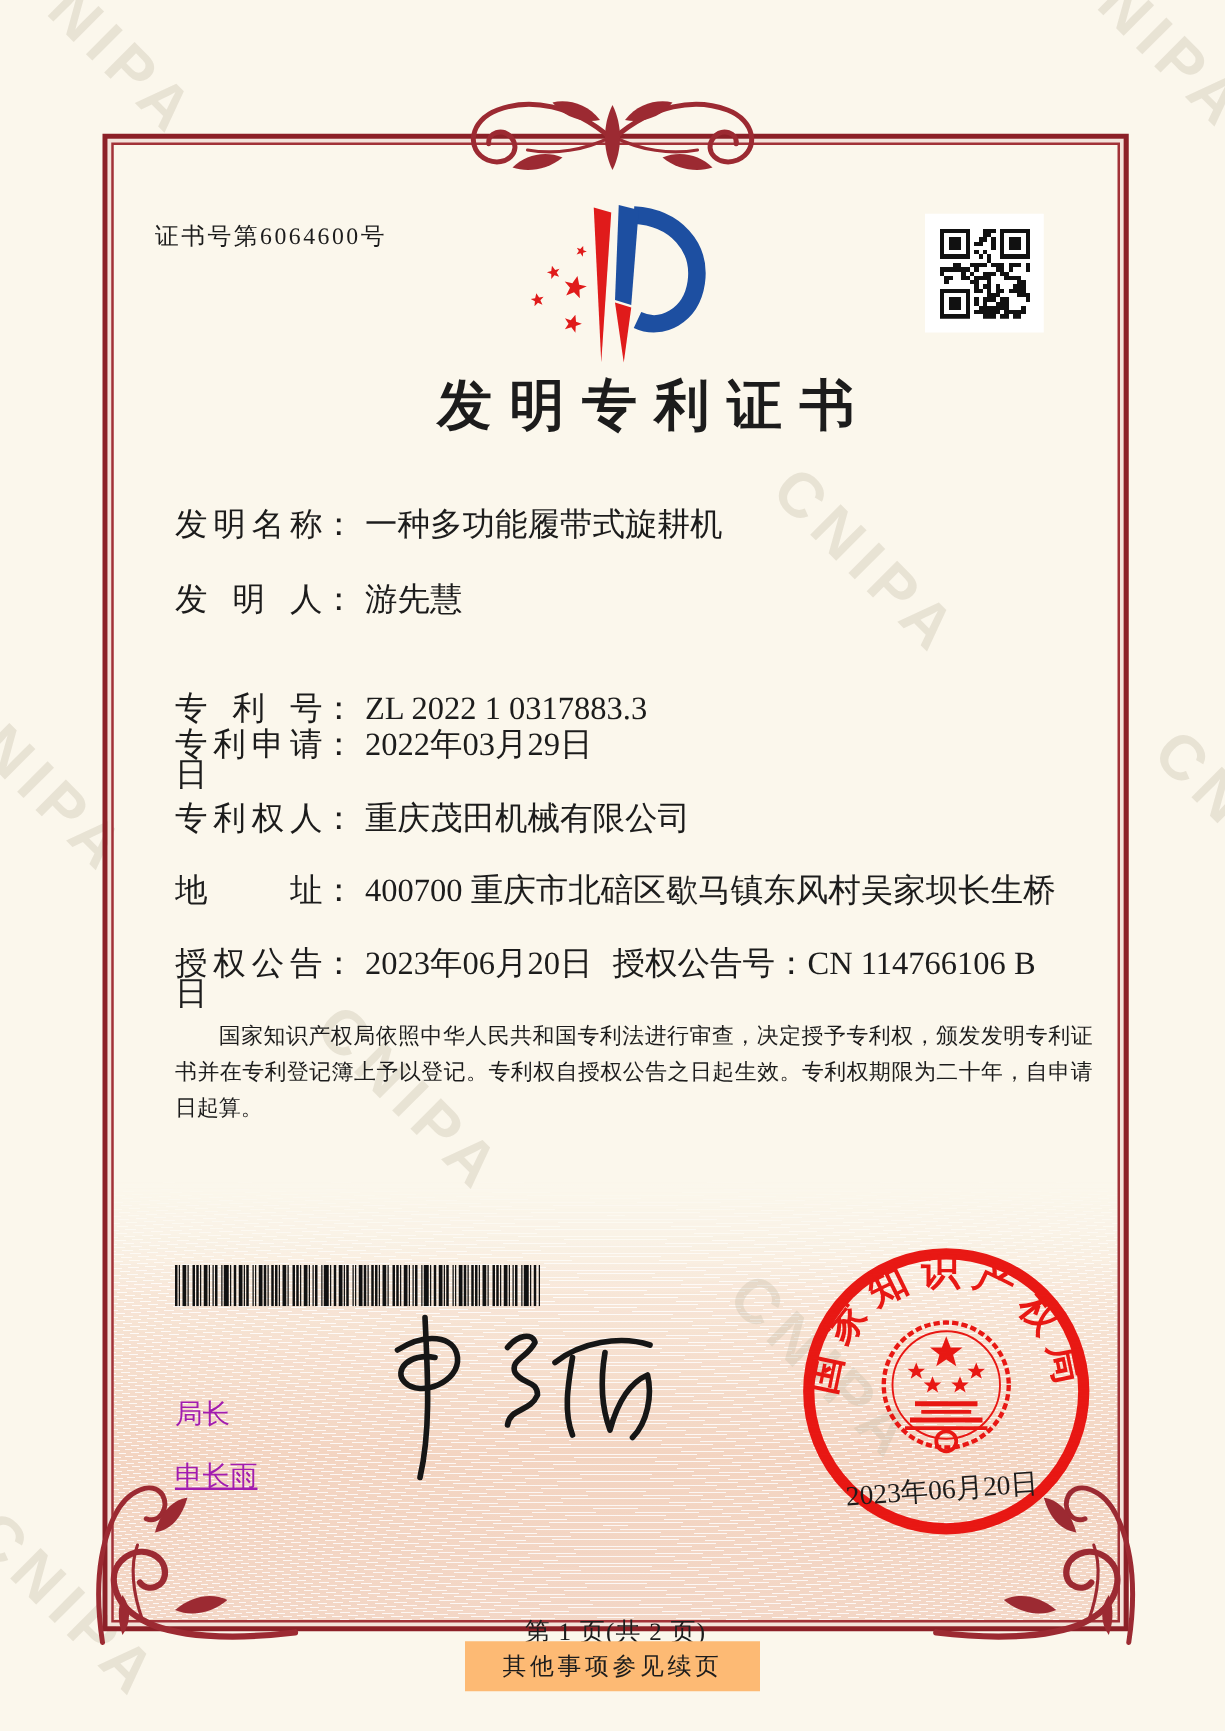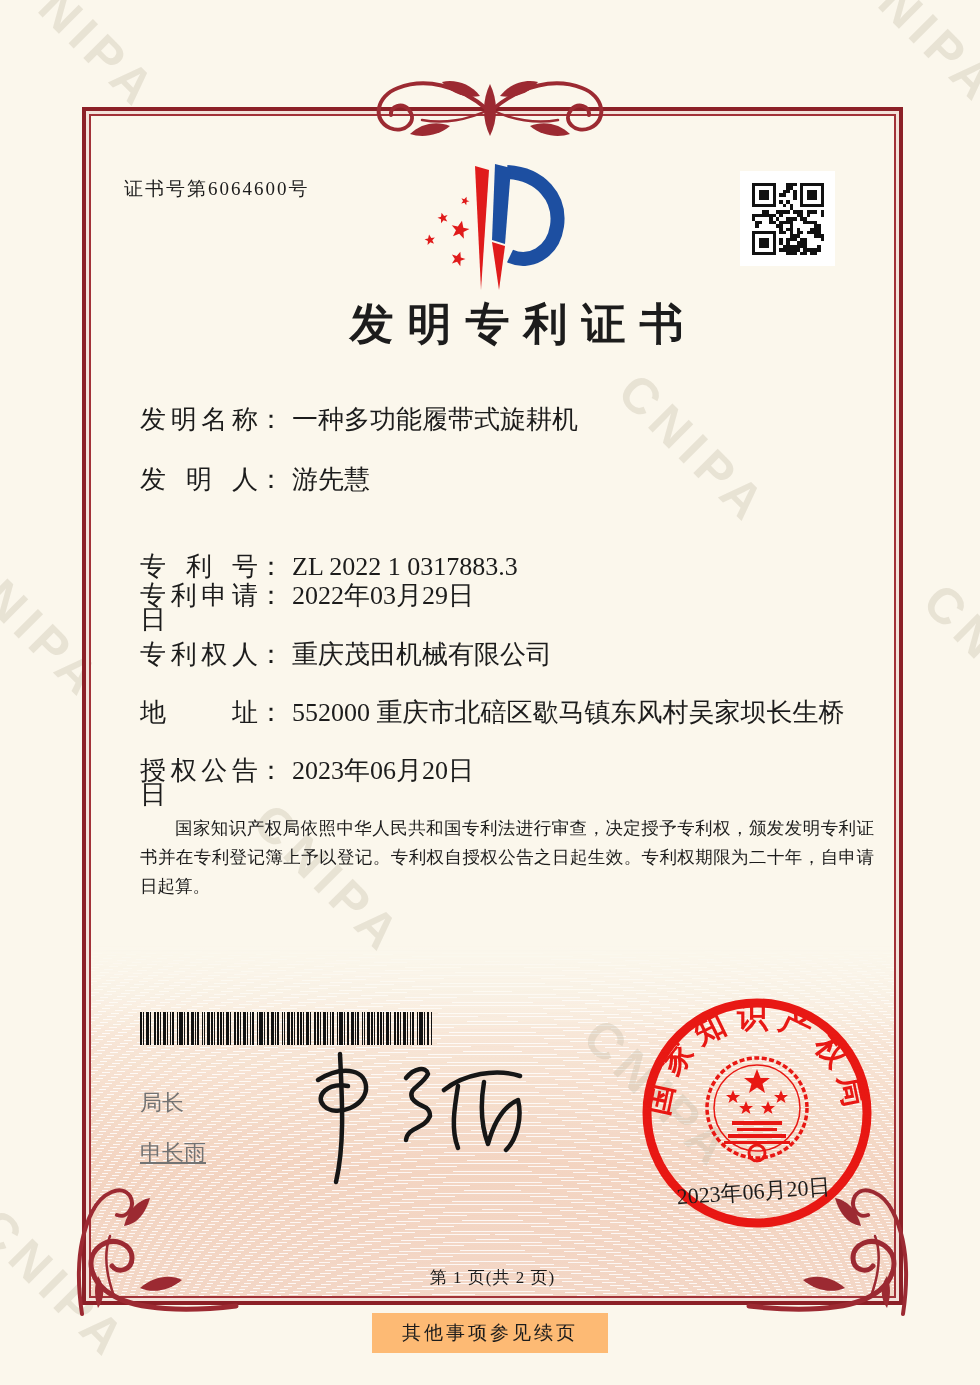--- a/index.html
+++ b/index.html
@@ -61,31 +61,31 @@
   .body-text p{
     margin:0 0 7px 0;font-size:17.5px;line-height:29px;
     text-align:justify;text-indent:2em;
   }
   
   .barcode{position:absolute;left:140px;top:1012px;width:292px;height:33px;z-index:3;}
   
   .sig-label{
     position:absolute;left:140px;z-index:3;
     font-family:"Liberation Sans","DejaVu Sans",sans-serif;
-    font-size:22px;color:#737373;
+    font-size:22px;color:#a21caf;margin-top:28px;
   }
   .sig-svg{position:absolute;left:288px;top:1038px;z-index:3;}
   
   .seal{position:absolute;left:636px;top:995px;z-index:4;}
   
   .orn{position:absolute;z-index:3;pointer-events:none;}
   
   .page-info{
-    position:absolute;left:82px;top:1266px;width:821px;z-index:3;
-    text-align:center;font-size:17px;letter-spacing:1px;
+    position:absolute;left:82px;top:1292px;width:821px;z-index:3;
+    text-align:center;font-size:20px;letter-spacing:1px;
   }
   .note-box{
     position:absolute;left:50%;top:1313px;transform:translateX(-50%);z-index:3;
     background:#fdba74;padding:7px 30px;font-size:19px;letter-spacing:3px;
     white-space:nowrap;
   }
 </style>
 </head>
 <body>
 
@@ -308,24 +308,27 @@
 <div class="field-row" style="top:525px;margin-top:30px;">
   <span class="flabel">专利号</span><span class="fcolon">：</span><span class="fvalue">ZL 2022 1 0317883.3</span>
 </div>
 <div class="field-row" style="top:584px;">
   <span class="flabel">专利申请日</span><span class="fcolon">：</span><span class="fvalue">2022年03月29日</span>
 </div>
 <div class="field-row" style="top:643px;">
   <span class="flabel">专利权人</span><span class="fcolon">：</span><span class="fvalue">重庆茂田机械有限公司</span>
 </div>
 <div class="field-row" style="top:701px;">
-  <span class="flabel">地址</span><span class="fcolon">：</span><span class="fvalue">552000 重庆市北碚区歇马镇东风村吴家坝长生桥</span>
+  <span class="flabel">地址</span><span class="fcolon">：</span><span class="fvalue">400700 重庆市北碚区歇马镇东风村吴家坝长生桥</span>
 </div>
 <div class="field-row" style="top:759px;">
   <span class="flabel">授权公告日</span><span class="fcolon">：</span><span class="fvalue">2023年06月20日</span>
+  <span class="fpair2">
+    <span>授权公告号</span><span>：</span><span>CN 114766106 B</span>
+  </span>
 </div>
 
 <div class="body-text">
   <p>国家知识产权局依照中华人民共和国专利法进行审查，决定授予专利权，颁发发明专利证书并在专利登记簿上予以登记。专利权自授权公告之日起生效。专利权期限为二十年，自申请日起算。</p>
 </div>
 
 <svg class="barcode" id="barcode" width="292" height="33" viewBox="0 0 292 33">
     <rect x="0" y="0" width="2" height="33" fill="#111"></rect>
     <rect x="3" y="0" width="1" height="33" fill="#111"></rect>
     <rect x="6" y="0" width="3" height="33" fill="#111"></rect>

